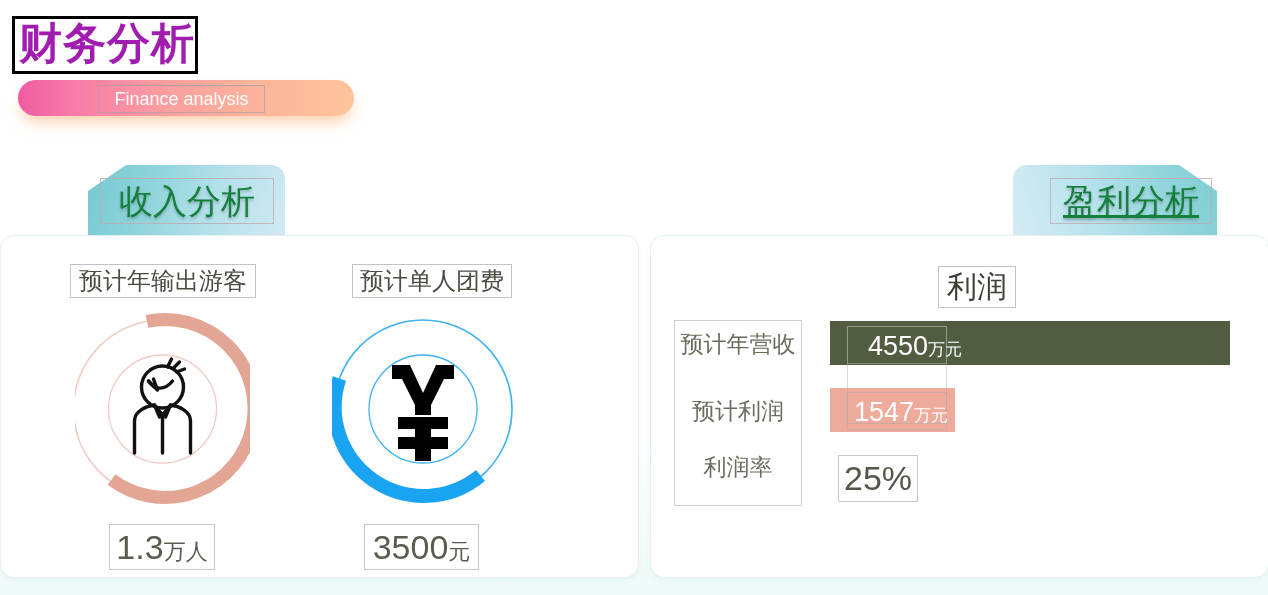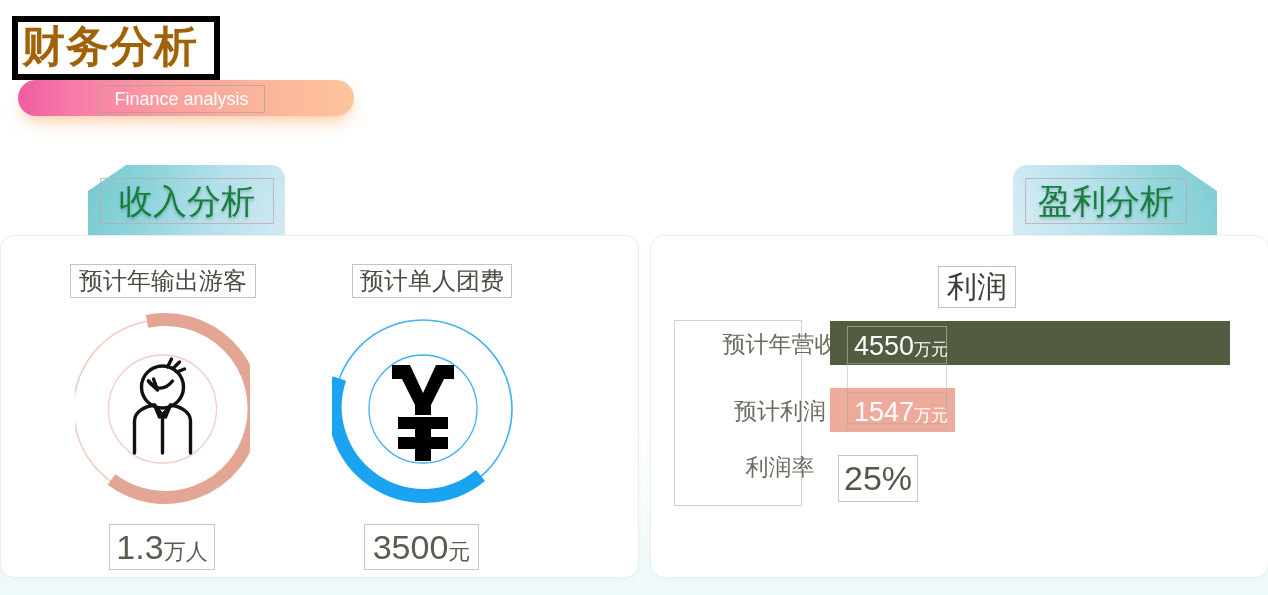--- a/index.html
+++ b/index.html
@@ -22,24 +22,24 @@
     top: 0;
   }
   #page-title {
     position: absolute;
     left: 12px;
     top: 16px;
     font-family: "Liberation Serif", "DejaVu Serif", serif;
     font-weight: bold;
     font-size: 43px;
     line-height: 48px;
-    color: #a16207;
+    color: #a21caf;
     letter-spacing: 1px;
-    border: 6px solid #000000;
-    padding: 1px 16px 3px 4px;
+    border: 3px solid #000000;
+    padding: 1px 0 3px 4px;
     white-space: nowrap;
   }
   #subtitle-pill {
     position: absolute;
     left: 18px;
     top: 80px;
     width: 336px;
     height: 36px;
     border-radius: 18px;
     background: linear-gradient(90deg, #ef5ba1 0%, #f77ba8 16%, #fb9e9f 44%, #fcb39b 70%, #fdc49b 100%);
@@ -85,21 +85,21 @@
     height: 44px;
     border: 1px solid rgba(190,170,175,0.8);
     color: #15803d;
     font-size: 34px;
     line-height: 44px;
     text-align: center;
     white-space: nowrap;
     text-shadow: 0 2px 3px rgba(90,110,120,0.45);
   }
   #tab-income-label { left: 100px; width: 172px; }
-  #tab-profit-label { left: 1025px; width: 160px; }
+  #tab-profit-label { left: 1050px; width: 160px; text-decoration: underline; }
 
   
   .card {
     position: absolute;
     top: 235px;
     height: 341px;
     background: #ffffff;
     border: 1px solid #e4f1f0;
     border-radius: 14px;
     box-shadow: 0 2px 5px rgba(120,170,175,0.07);
@@ -164,21 +164,20 @@
   }
   .profit-label {
     position: absolute;
     left: 676px;
     width: 124px;
     color: #6b6b5e;
     font-size: 23px;
     line-height: 30px;
     white-space: nowrap;
     text-align: center;
-    padding-left: 42px;
   }
   #profit-label-0 { top: 329px; }
   #profit-label-1 { top: 396px; }
   #profit-label-2 { top: 452px; }
 
   .profit-bar {
     position: absolute;
     left: 830px;
     height: 44px;
   }
@@ -188,21 +187,21 @@
   .bar-text {
     position: absolute;
     left: 847px;
     width: 100px;
     border: 1px solid rgba(170,170,170,0.55);
     color: #ffffff;
     text-align: left;
     white-space: nowrap;
     box-sizing: border-box;
   }
-  #bar-text-0 { top: 326px; height: 38px; line-height: 38px; padding-left: 6px; }
+  #bar-text-0 { top: 326px; height: 38px; line-height: 38px; padding-left: 20px; }
   #bar-text-1 { top: 392px; height: 32px; line-height: 38px; padding-left: 6px; }
   .bar-text .num { font-size: 27px; }
   .bar-text .unit { font-size: 17px; }
   #bar-text-connector {
     position: absolute;
     left: 847px;
     top: 326px;
     width: 100px;
     height: 104px;
     border: 1px solid rgba(170,170,170,0.45);

